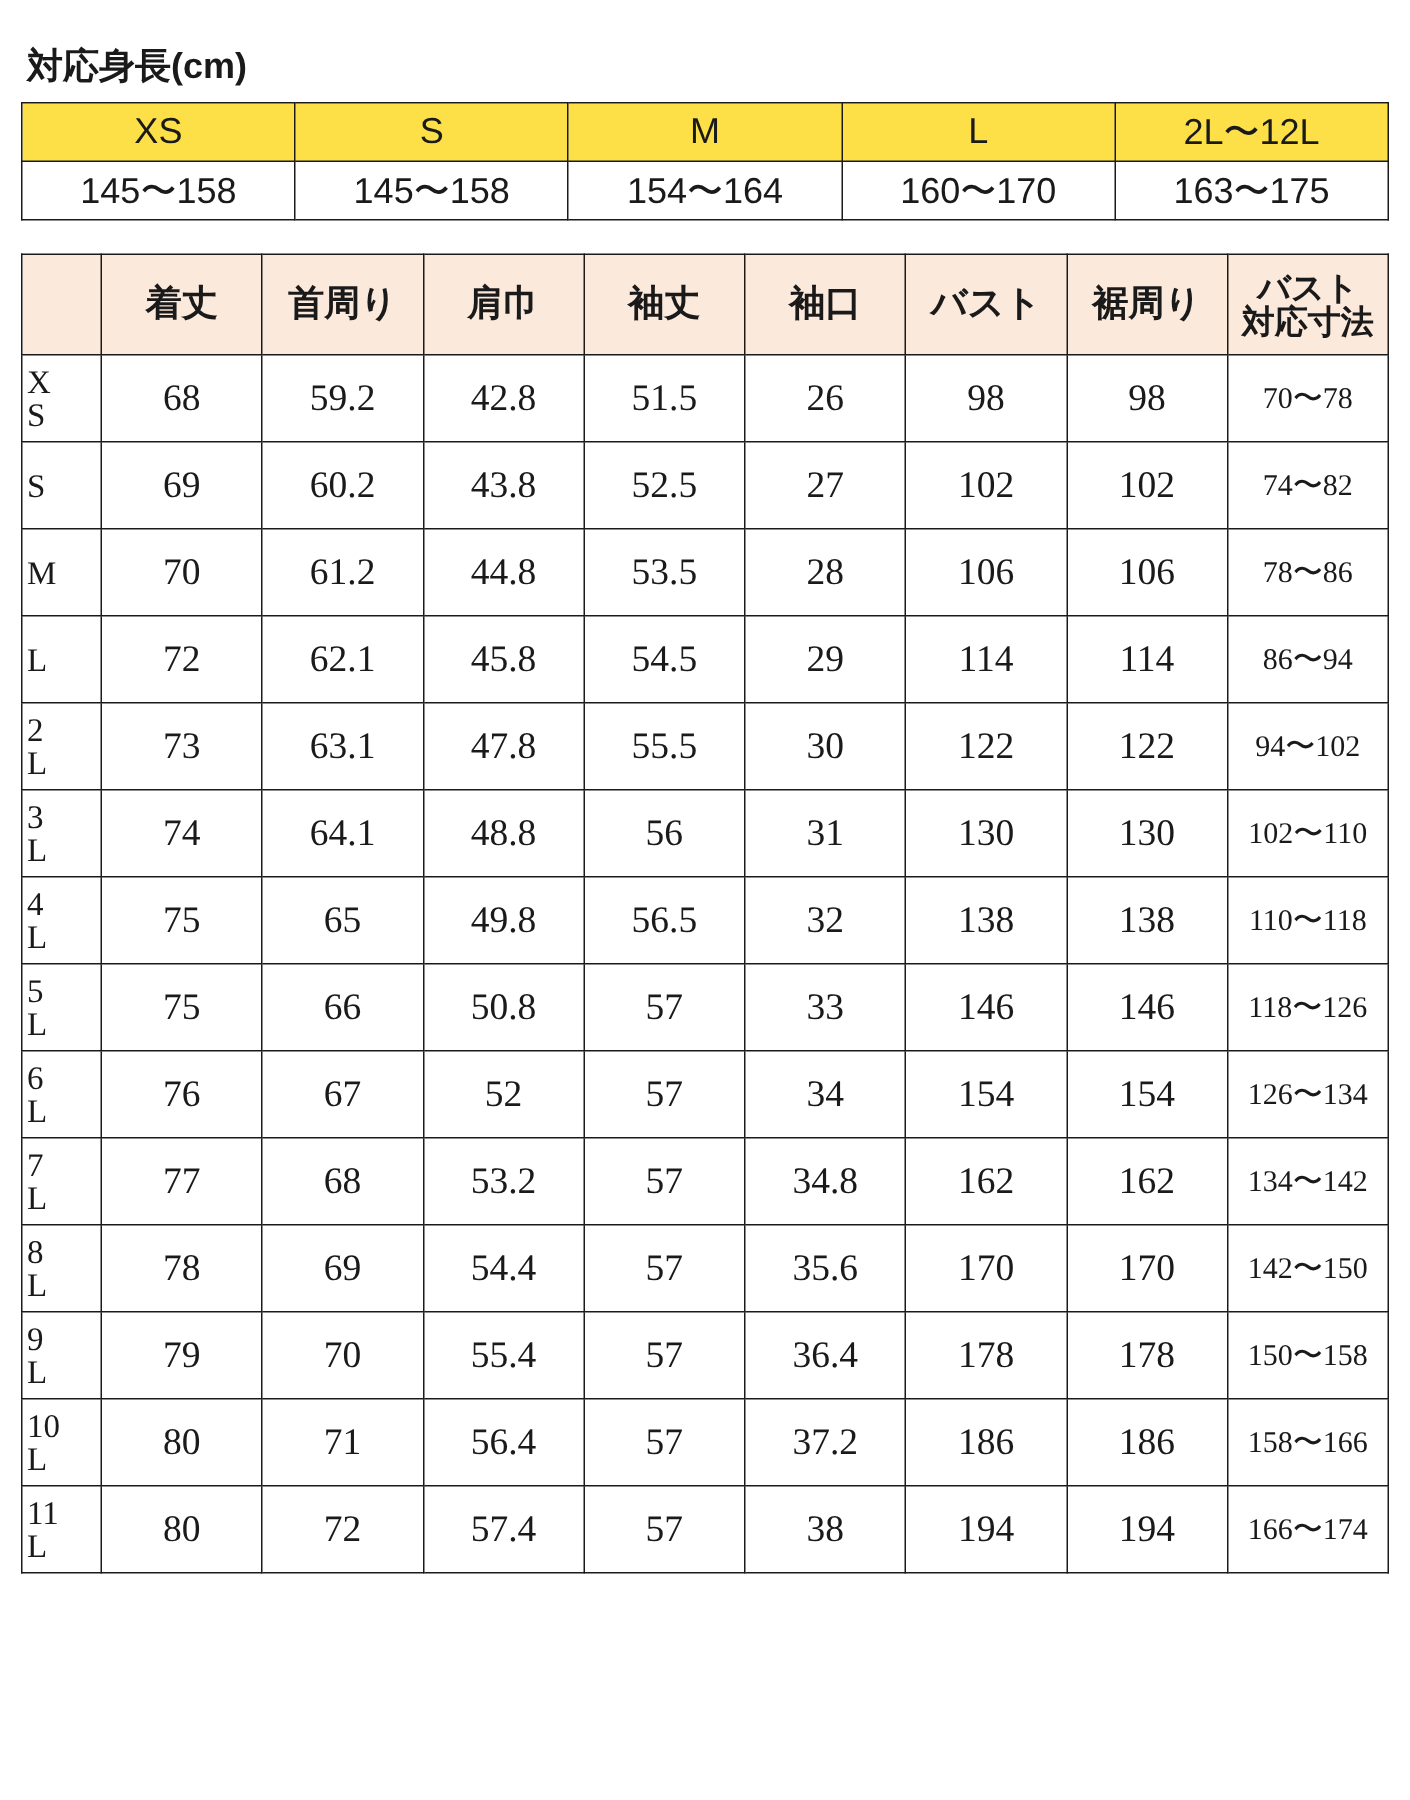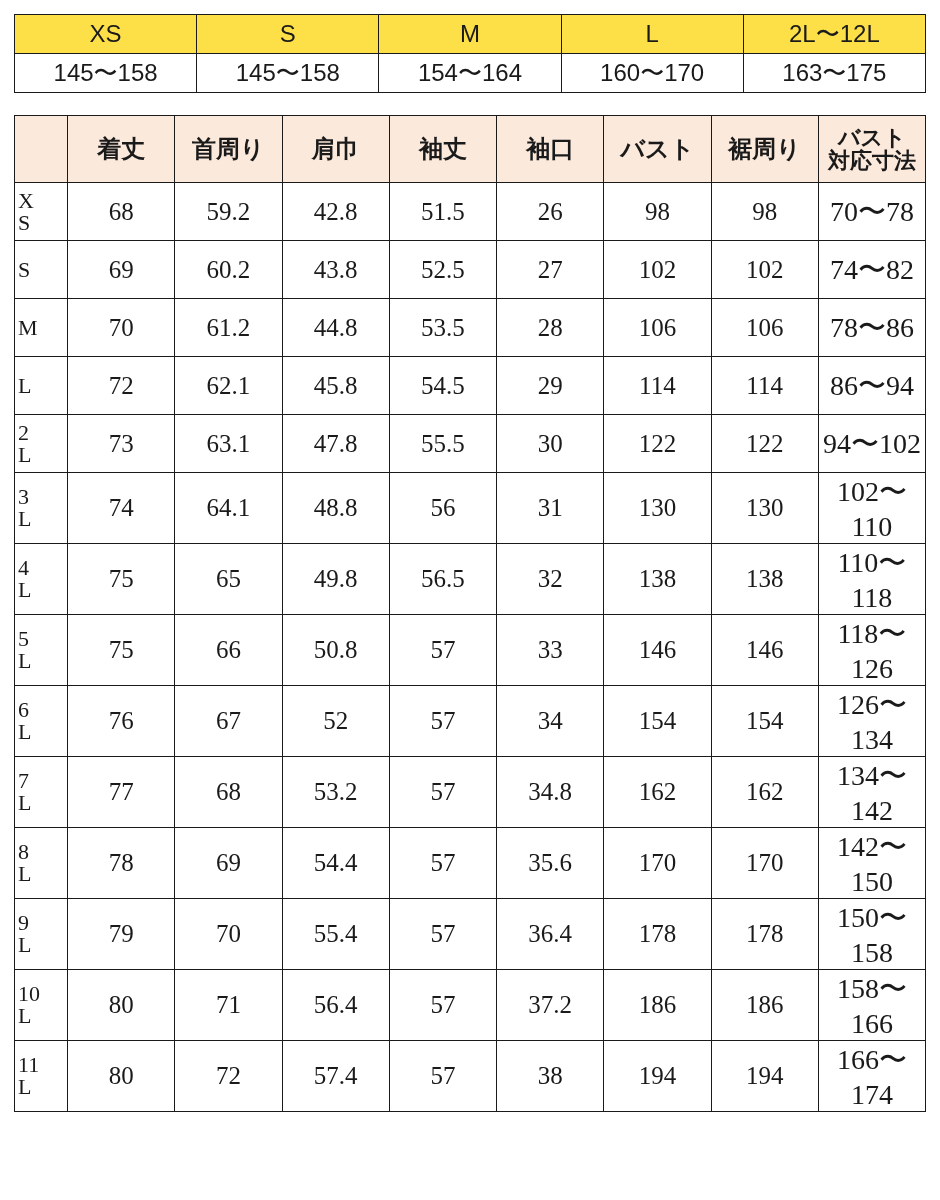--- a/index.html
+++ b/index.html
@@ -112,29 +112,30 @@
   }
   .size-table tbody td.rowhead .stack {
     display: block;
     font-size: 22px;
     line-height: 1.0;
   }
   .size-table tbody td.val {
     font-size: 25px;
   }
   .size-table tbody td.bust-range {
-    font-size: 28px;
+    font-size: 20px;
   }
 </style>
 </head>
 <body>
 
 <div class="page">
 
 
+  <div class="subtitle">対応身長(cm)</div>
 
   <table class="height-table">
     <thead>
       <tr>
         <th>XS</th>
         <th>S</th>
         <th>M</th>
         <th>L</th>
         <th>2L〜12L</th>
       </tr>

